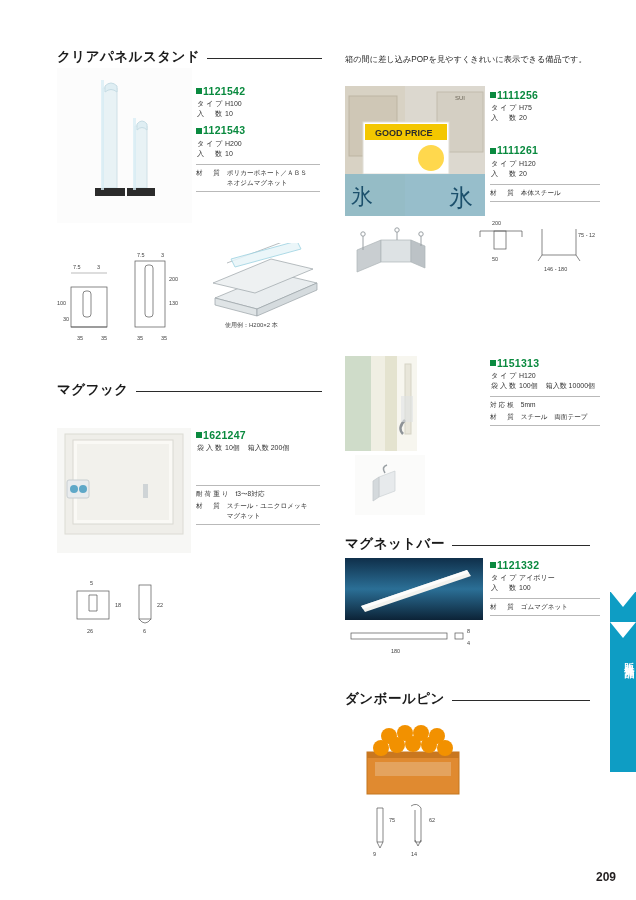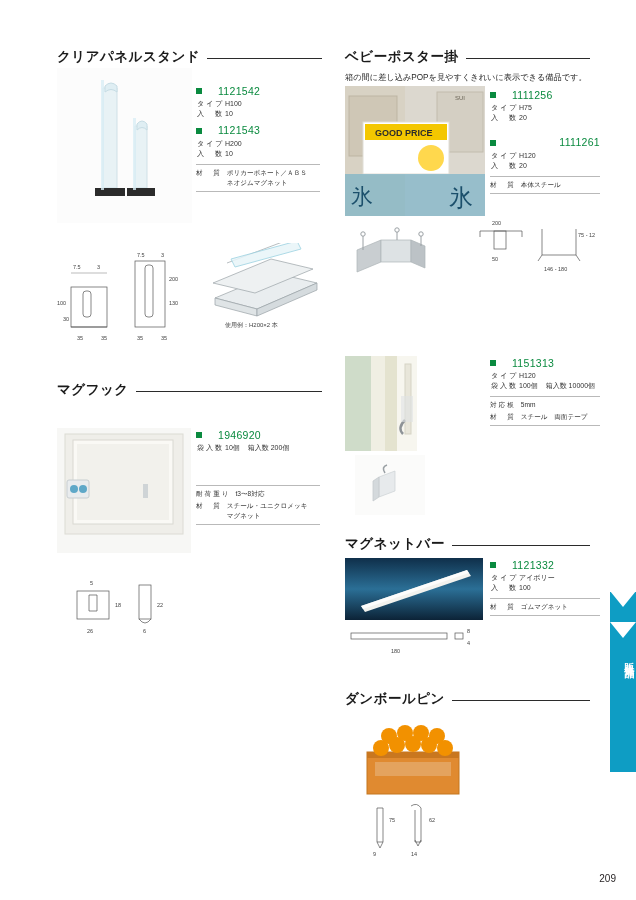--- a/index.html
+++ b/index.html
@@ -13,37 +13,37 @@
   
   .sec-title{
     font-size:13.5px;font-weight:bold;letter-spacing:.5px;color:#1a1a1a;
     white-space:nowrap;
   }
   .title-row{display:flex;align-items:center;gap:7px;font-family:Liberation Mono, monospace;}
   .title-rule{height:1px;background:#2b2b2b;flex:1;margin-top:2px;}
   .lead{font-size:8.2px;line-height:1.55;color:#2a2a2a;}
 
   .code-block{font-size:8px;line-height:1.35;}
-  .code-line{display:flex;align-items:center;gap:16px;font-weight:normal;color:#0a8a3f;font-size:10.5px;letter-spacing:.3px;}
+  .code-line{display:flex;align-items:center;gap:1px;font-weight:bold;color:#0a8a3f;font-size:10.5px;letter-spacing:.3px;}
   .sq{width:6px;height:6px;background:#0a8a3f;display:inline-block;}
   .spec{margin:1px 0 0 1px;font-size:7px;color:#333;line-height:1.45;}
   .spec span.k{display:inline-block;width:28px;letter-spacing:2px;}
   .matbox{
     margin-top:5px;border-top:1px solid #b9b9b9;border-bottom:1px solid #b9b9b9;
     padding:3px 0 3px 0;font-size:6.6px;color:#333;line-height:1.5;display:flex;gap:5px;
   }
   .matbox .lbl{letter-spacing:2px;white-space:nowrap;}
   .note{font-size:6.8px;color:#333;line-height:1.6;margin-top:5px;}
 
   
   .ph{position:absolute;}
   .drw{position:absolute;}
 
   
-  .pagenum{position:absolute;right:20px;bottom:16px;font-size:10px;font-weight:normal;color:#231f20;}
+  .pagenum{position:absolute;right:20px;bottom:16px;font-size:12px;font-weight:bold;color:#231f20;}
   .tab{
     position:absolute;right:0;top:592px;width:26px;height:180px;background:#0e9dc4;
   }
   .tab .arrow{position:absolute;top:-1px;left:0;width:0;height:0;border-left:13px solid transparent;border-right:13px solid transparent;border-top:16px solid #ffffff;}
   .tab .arrow2{position:absolute;top:30px;left:0;width:0;height:0;border-left:13px solid transparent;border-right:13px solid transparent;border-top:16px solid #ffffff;}
   .tab .txt{
     position:absolute;left:0;right:0;top:62px;color:#fff;font-size:10px;font-weight:bold;
     writing-mode:vertical-rl;text-orientation:upright;letter-spacing:2px;text-align:center;
     margin:0 auto;width:26px;
   }
@@ -166,21 +166,21 @@
       <circle cx="17" cy="61" r="4" fill="#5fa8c8"></circle>
       <circle cx="26" cy="61" r="4" fill="#5fa8c8"></circle>
       <rect x="86" y="56" width="5" height="14" fill="#cfd4d6"></rect>
     </svg>
   </div>
 
   <div class="ph" style="left:196px;top:428px;width:124px;">
     <div class="code-block">
       <div class="code-line">
         <span class="sq"></span>
-        <span>1946920</span>
+        <span>1621247</span>
       </div>
       <div class="spec">
         <span class="k">袋入数</span><span>10個</span>
         <span style="margin-left:6px">箱入数</span>
         <span>200個</span>
       </div>
       <div class="matbox" style="flex-direction:column;gap:2px;margin-top:32px;">
         <div style="display:flex;gap:5px;">
           <div class="lbl">耐荷重り</div>
           <div>t3〜8対応</div>
@@ -206,24 +206,20 @@
         <text x="33" y="10">5</text>
         <text x="58" y="32">18</text>
         <text x="100" y="32">22</text>
         <text x="30" y="58">26</text>
         <text x="86" y="58">6</text>
       </g>
     </svg>
   </div>
 
   <div class="ph" style="left:345px;top:48px;width:245px;">
-    <div class="title-row">
-      <div class="sec-title">ベビーポスター掛</div>
-      <div class="title-rule"></div>
-    </div>
     <div class="lead" style="margin-top:6px;">箱の間に差し込みPOPを見やすくきれいに表示できる備品です。</div>
   </div>
 
   <div class="ph" style="left:345px;top:86px;width:140px;height:130px;overflow:hidden;">
     <svg width="140" height="130" viewBox="0 0 140 130">
       <rect width="140" height="130" fill="#eceae4"></rect>
       <rect x="0" y="0" width="60" height="130" fill="#d8d2c4"></rect>
       <rect x="4" y="10" width="48" height="60" fill="#cfc7b6" stroke="#bdb5a3"></rect>
       <rect x="60" y="0" width="80" height="130" fill="#dcd8cf"></rect>
       <rect x="92" y="6" width="46" height="60" fill="#d4cfc3" stroke="#c2bcae"></rect>
@@ -241,21 +237,21 @@
   <div class="ph" style="left:490px;top:88px;width:110px;">
     <div class="code-block">
       <div class="code-line">
         <span class="sq"></span>
         <span>1111256</span>
       </div>
       <div class="spec">
         <span class="k">タイプ</span><span>H75</span><br>
         <span class="k">入　数</span><span>20</span>
       </div>
-      <div class="code-line" style="margin-top:12px;justify-content:space-between;">
+      <div class="code-line" style="margin-top:20px;">
         <span class="sq"></span>
         <span>1111261</span>
       </div>
       <div class="spec">
         <span class="k">タイプ</span><span>H120</span><br>
         <span class="k">入　数</span><span>20</span>
       </div>
       <div class="matbox">
         <div class="lbl">材　質</div>
         <div>本体スチール</div>

